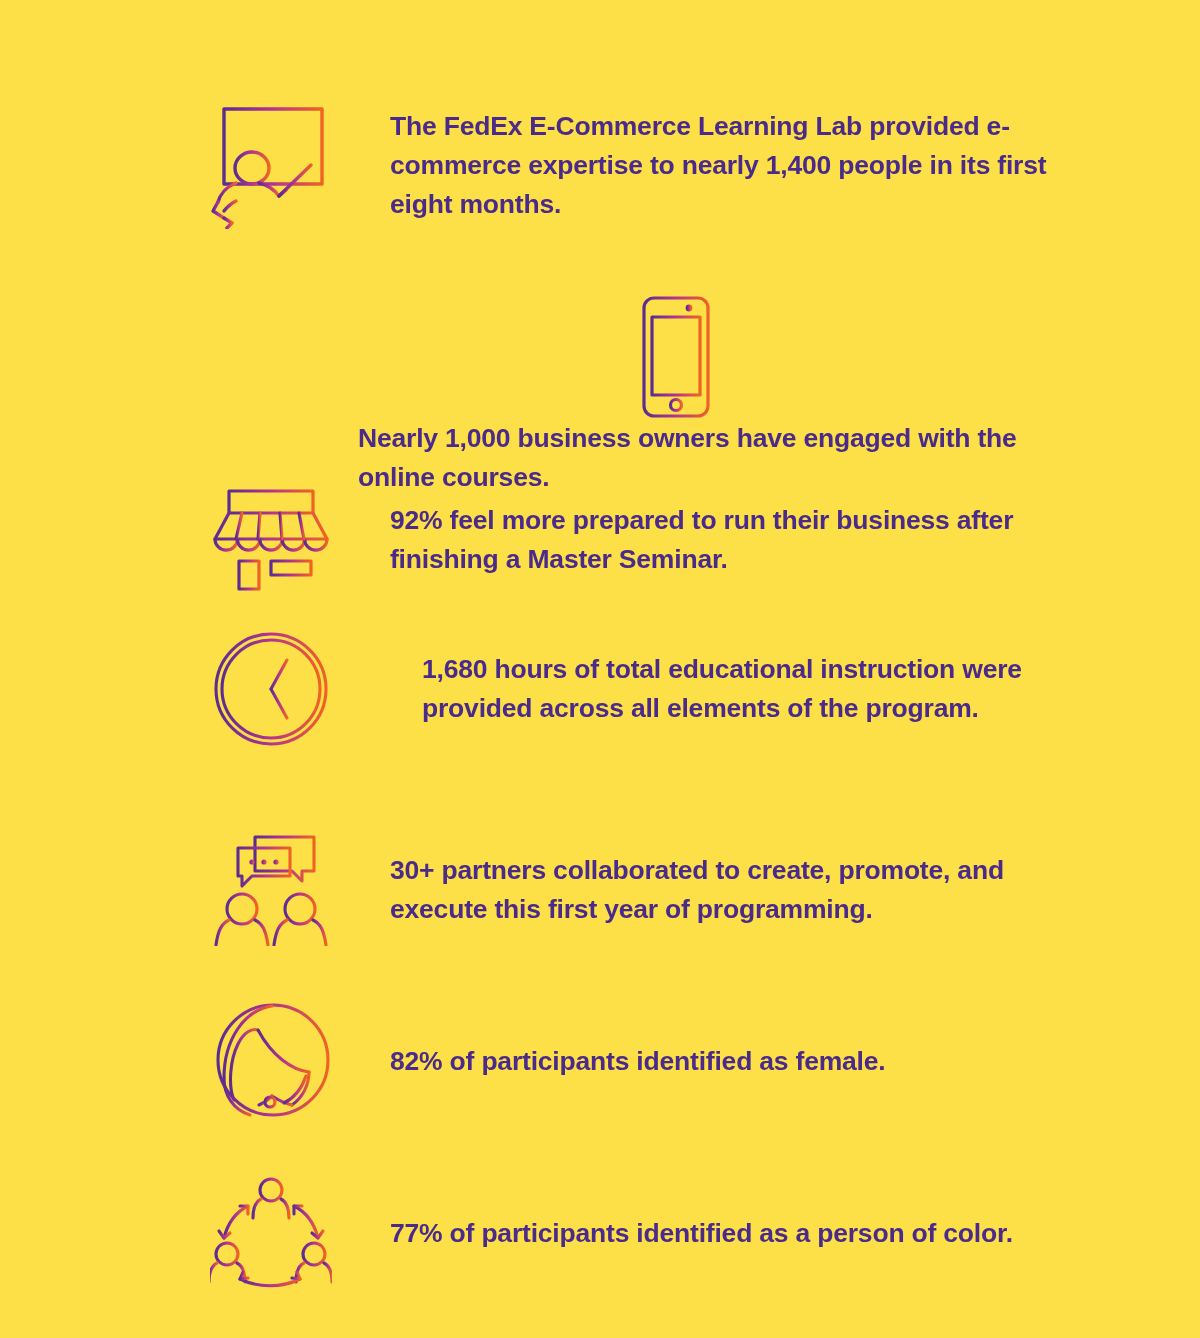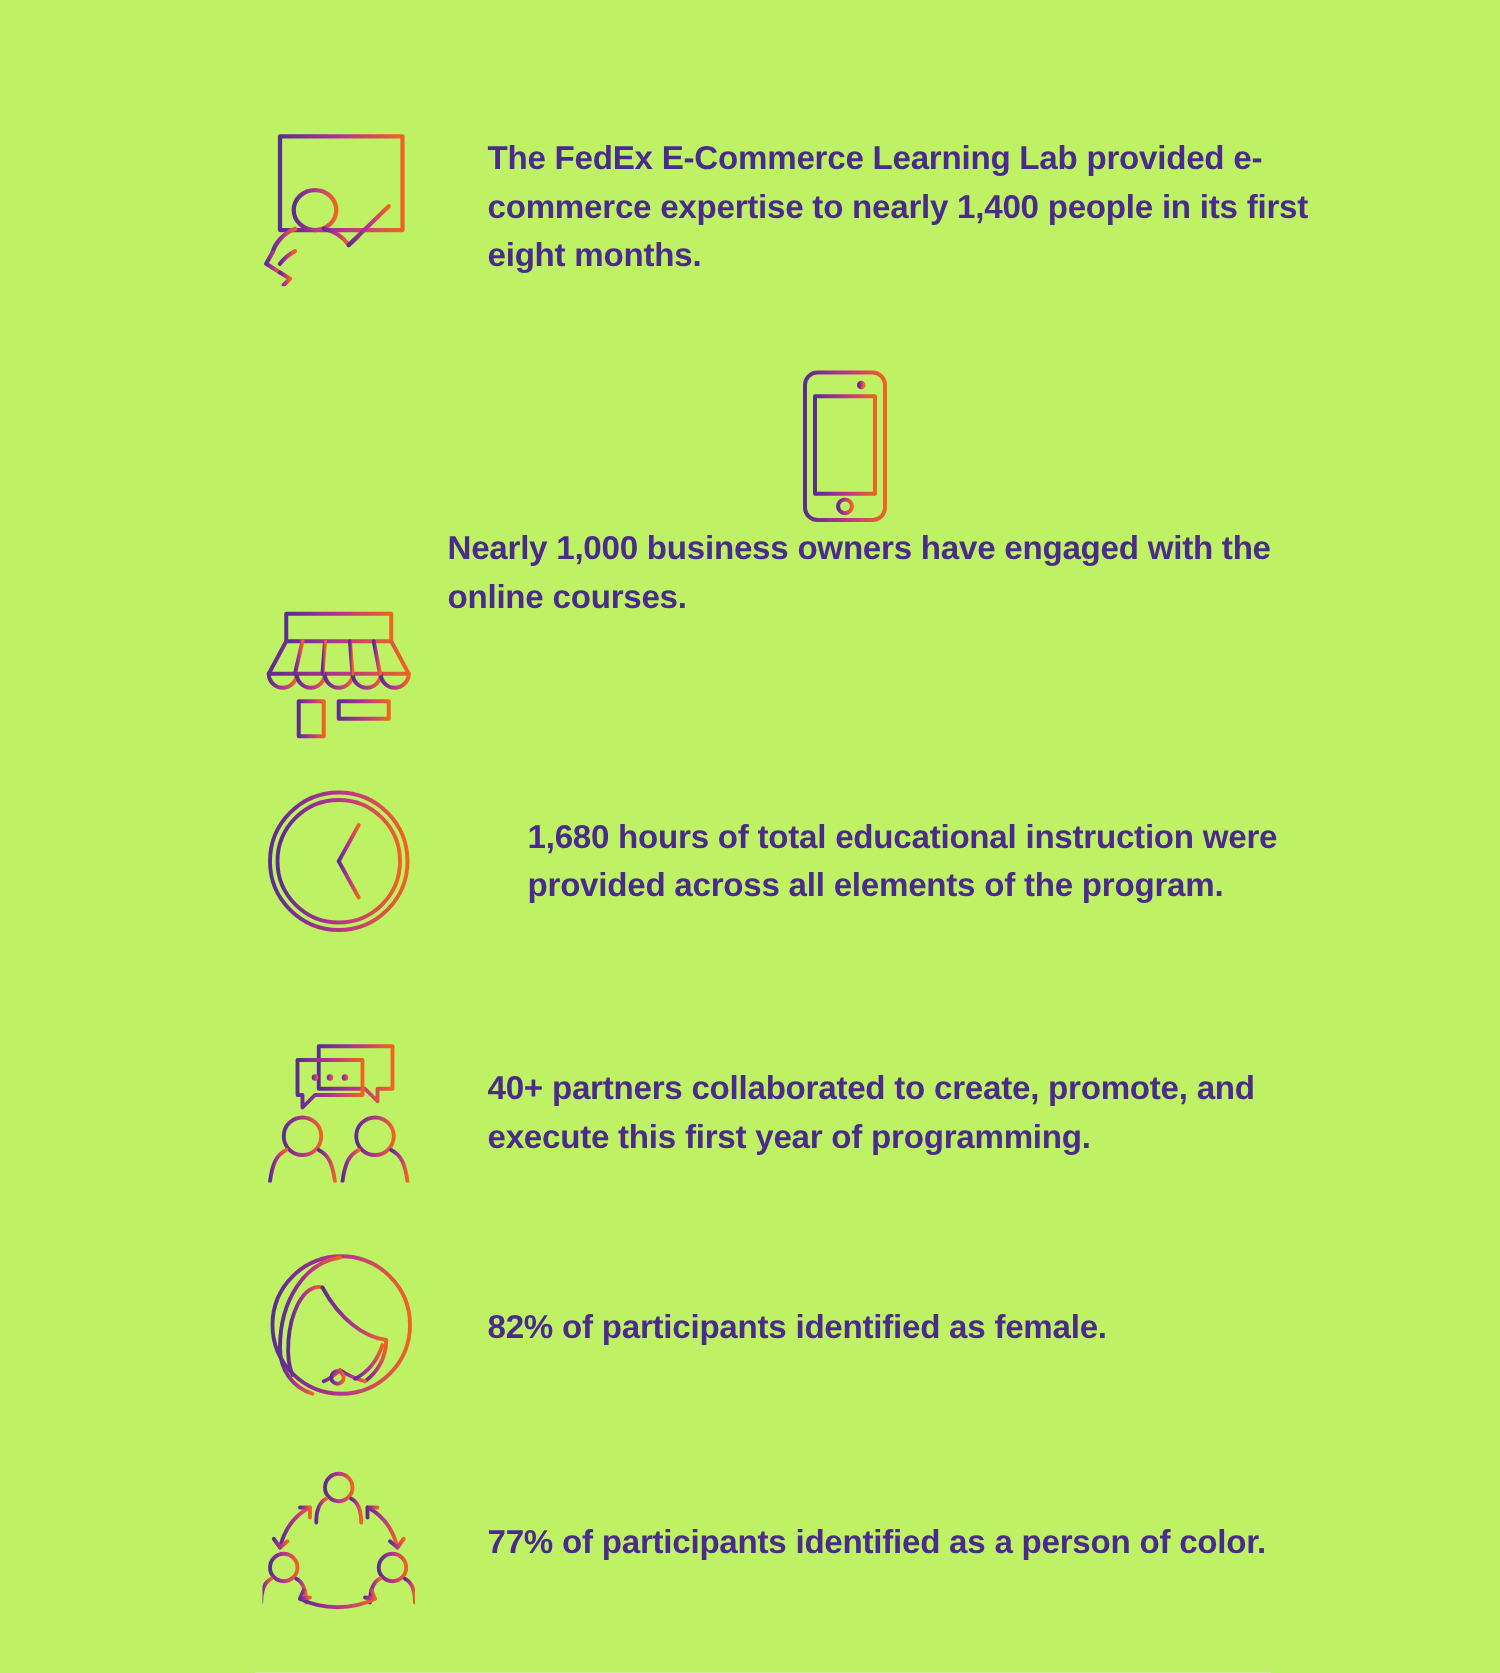--- a/index.html
+++ b/index.html
@@ -10,21 +10,21 @@
     width: 1200px;
     height: 1338px;
     background: #e5e5e7;
     font-family: "Liberation Sans", sans-serif;
     overflow: hidden;
   }
   .page {
     position: relative;
     width: 1200px;
     height: 1338px;
-    background: #bef264;
+    background: #fde047;
   }
   .stat-list {
     position: absolute;
     left: 0;
     top: 0;
     width: 1200px;
     height: 1338px;
   }
   .stat-row {
     position: absolute;
@@ -150,20 +150,21 @@
             <line x1="73" y1="52" x2="71" y2="26"></line>
             <line x1="95" y1="52" x2="90" y2="26"></line>
             <line x1="17" y1="62" x2="17" y2="102"></line>
             <line x1="107" y1="62" x2="107" y2="102"></line>
             <line x1="17" y1="102" x2="107" y2="102"></line>
             <rect x="30" y="74" width="20" height="28"></rect>
             <rect x="62" y="74" width="40" height="14"></rect>
           </g>
         </svg>
       </div>
+      <div class="stat-text">92% feel more prepared to run their business after finishing a Master Seminar.</div>
     </div>
 
     <div class="stat-row row-3">
       <div class="icon-cell">
         <svg width="116" height="120" viewBox="0 0 116 120">
           <defs>
             <linearGradient id="g4" x1="0" y1="0" x2="1" y2="0">
               <stop offset="0" stop-color="#5b2d90"></stop>
               <stop offset="0.5" stop-color="#b5338f"></stop>
               <stop offset="1" stop-color="#ef6323"></stop>
@@ -204,21 +205,21 @@
             <path d="M17 86 C9 90 6 97 4 111"></path>
             <path d="M43 86 C51 90 54 97 56 111"></path>
             <path d="M17 86 H43"></path>
             <ellipse cx="88" cy="75" rx="15" ry="15"></ellipse>
             <path d="M75 86 C67 90 64 97 62 111"></path>
             <path d="M101 86 C109 90 112 97 114 111"></path>
             <path d="M75 86 H101"></path>
           </g>
         </svg>
       </div>
-      <div class="stat-text">40+ partners collaborated to create, promote, and execute this first year of programming.</div>
+      <div class="stat-text">30+ partners collaborated to create, promote, and execute this first year of programming.</div>
     </div>
 
     <div class="stat-row row-5">
       <div class="icon-cell">
         <svg width="122" height="122" viewBox="0 0 122 122">
           <defs>
             <linearGradient id="g6" x1="0" y1="0" x2="1" y2="0">
               <stop offset="0" stop-color="#5b2d90"></stop>
               <stop offset="0.5" stop-color="#b5338f"></stop>
               <stop offset="1" stop-color="#ef6323"></stop>

